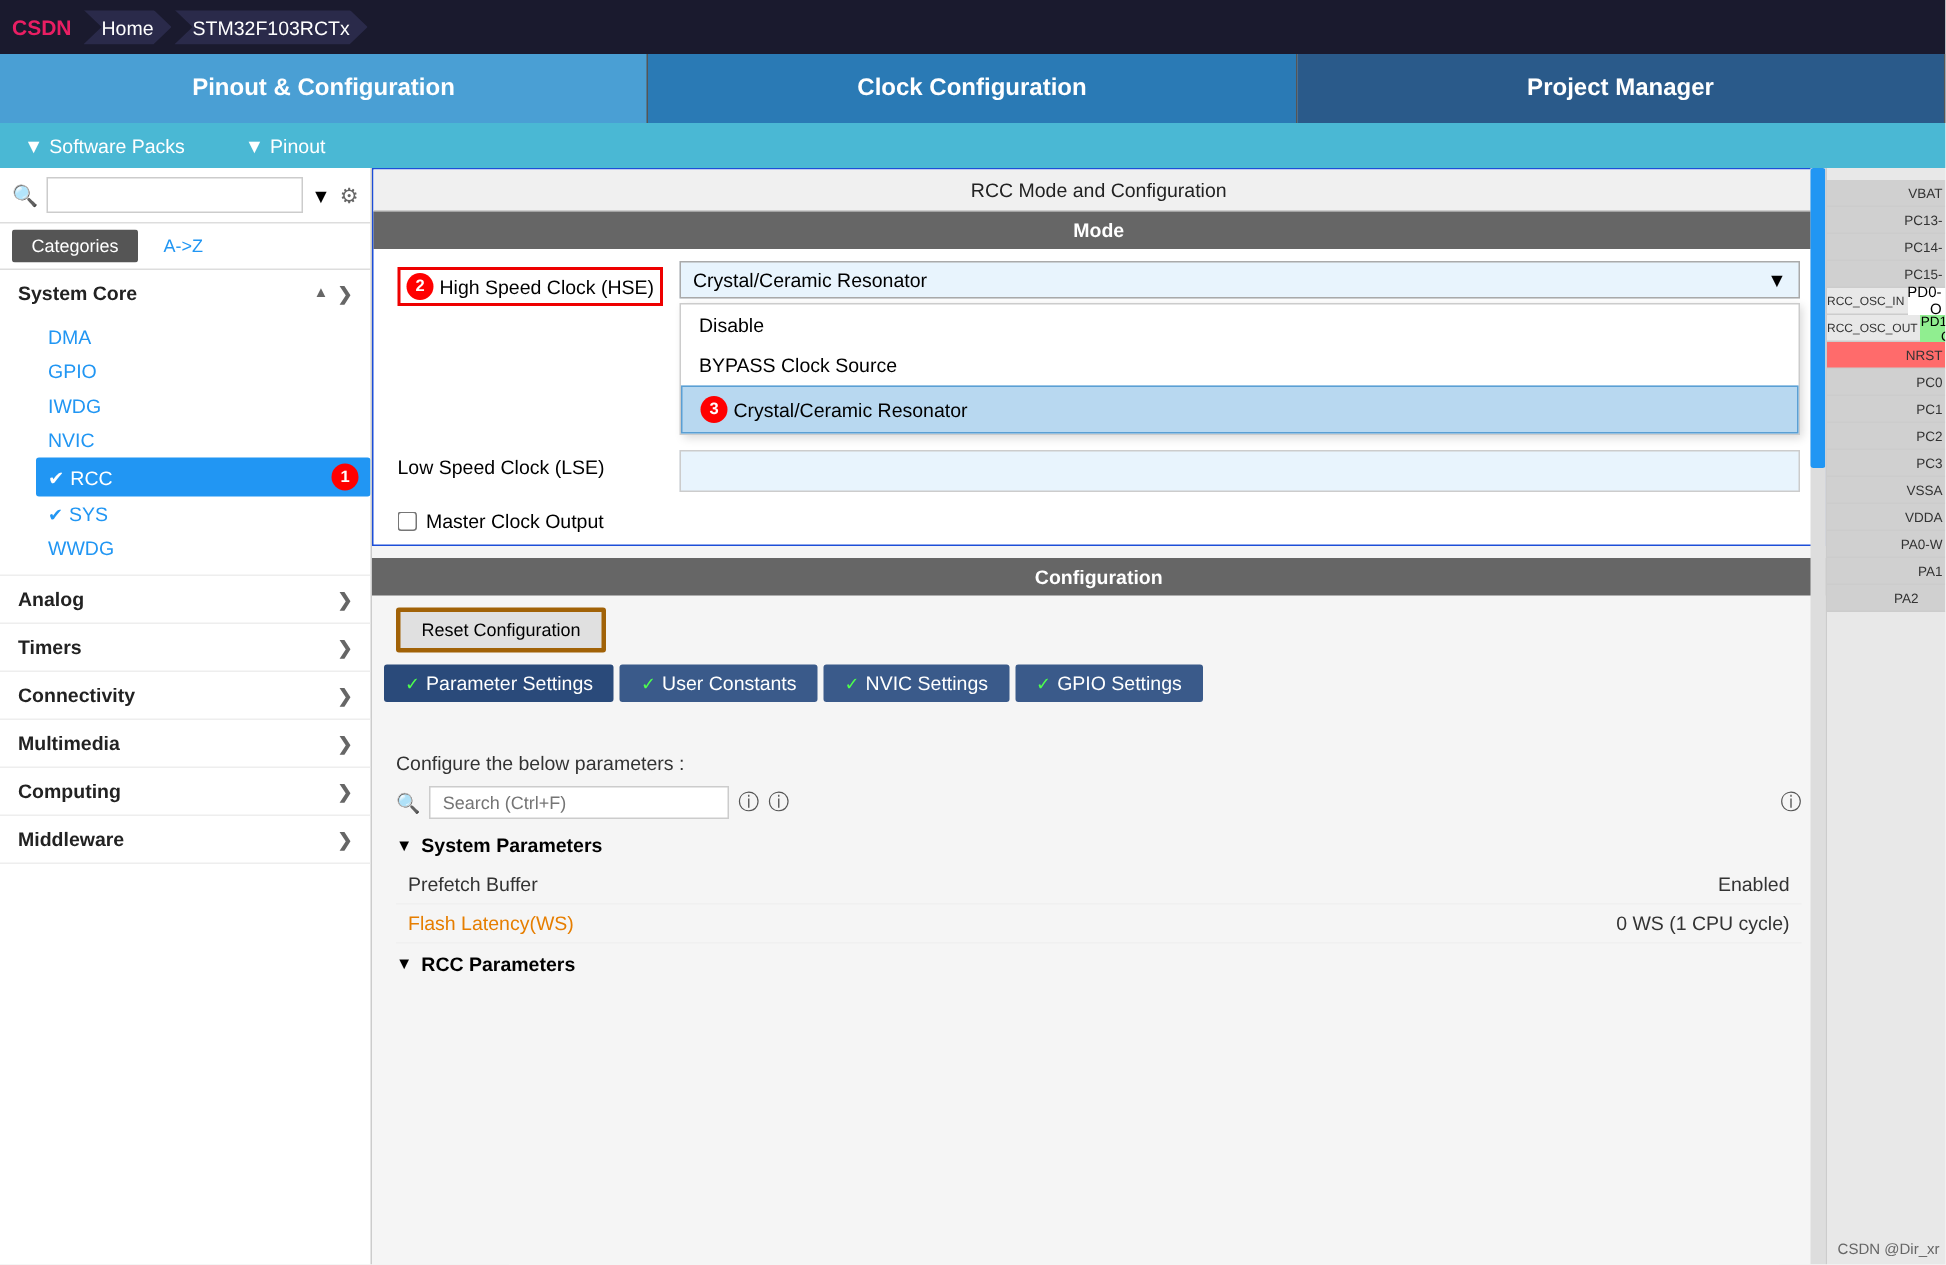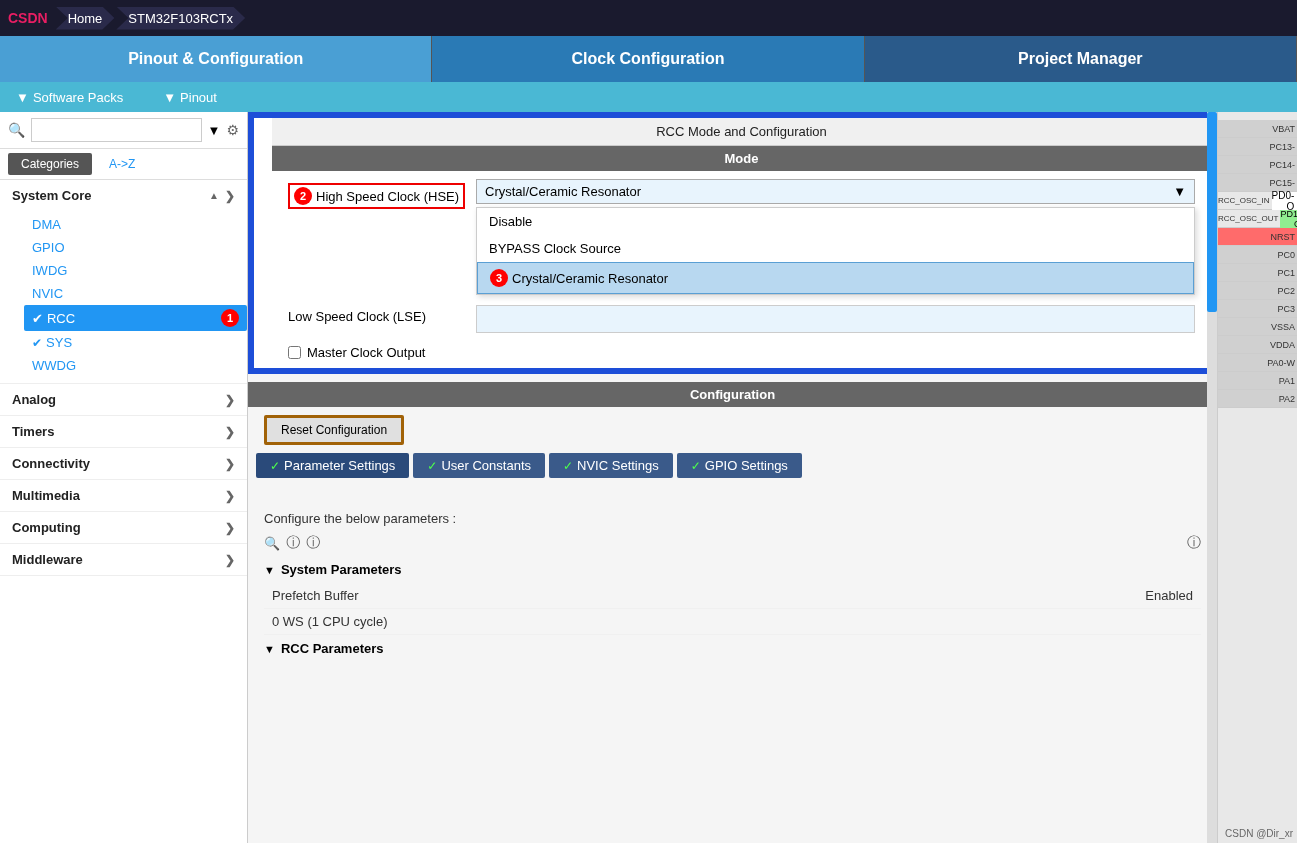--- a/index.html
+++ b/index.html
@@ -184,22 +184,21 @@
       flex: 1;
       background: #f5f5f5;
       overflow: hidden;
       position: relative;
     }
 
     
     .rcc-panel {
       background: #fff;
       margin: 0;
-      border: 6px solid #1d4ed8;
-      padding-left: 18px;
+      border: 1px solid #1d4ed8;
     }
     .panel-title {
       text-align: center;
       padding: 6px;
       font-size: 13px;
       color: #222;
       background: #f0f0f0;
       border-bottom: 1px solid #ccc;
     }
     .panel-subtitle {
@@ -609,35 +608,37 @@
               <span>NVIC Settings</span>
             </div>
             <div class="config-tab">
               <span class="tab-check">✓</span>
               <span>GPIO Settings</span>
             </div>
           </div>
           <div class="config-subtitle">Configure the below parameters :</div>
           <div class="config-search-bar">
             <span class="search-icon" style="color:#2196F3;">🔍</span>
+            <input type="text" placeholder="Search (Ctrl+F)" style="">
             <span class="info-icon">ⓘ</span>
             <span class="info-icon">ⓘ</span>
             <span style="flex:1;"></span>
             <span class="info-icon">ⓘ</span>
           </div>
           <div class="params-section">
             <div class="params-header">
               <span class="chevron-down">▼</span>
               <span>System Parameters</span>
             </div>
             <div class="param-row">
               <span class="param-label">Prefetch Buffer</span>
               <span class="param-value">Enabled</span>
             </div>
             <div class="param-row">
+              <span class="param-label orange">Flash Latency(WS)</span>
               <span class="param-value">0 WS (1 CPU cycle)</span>
             </div>
             <div class="params-header">
               <span class="chevron-down">▼</span>
               <span>RCC Parameters</span>
             </div>
           </div>
         </div>
 
         <div class="scrollbar-track">
@@ -665,19 +666,19 @@
 
           <div style="font-size:9px;color:#333;text-align:right;padding-right:2px;height:18px;display:flex;align-items:center;justify-content:flex-end;border-bottom:1px solid #ccc;background:#ff6b6b;width:100%;">NRST</div>
           <div style="font-size:9px;color:#333;text-align:right;padding-right:2px;height:18px;display:flex;align-items:center;justify-content:flex-end;border-bottom:1px solid #ccc;background:#d0d0d0;width:100%;">PC0</div>
           <div style="font-size:9px;color:#333;text-align:right;padding-right:2px;height:18px;display:flex;align-items:center;justify-content:flex-end;border-bottom:1px solid #ccc;background:#d0d0d0;width:100%;">PC1</div>
           <div style="font-size:9px;color:#333;text-align:right;padding-right:2px;height:18px;display:flex;align-items:center;justify-content:flex-end;border-bottom:1px solid #ccc;background:#d0d0d0;width:100%;">PC2</div>
           <div style="font-size:9px;color:#333;text-align:right;padding-right:2px;height:18px;display:flex;align-items:center;justify-content:flex-end;border-bottom:1px solid #ccc;background:#d0d0d0;width:100%;">PC3</div>
           <div style="font-size:9px;color:#333;text-align:right;padding-right:2px;height:18px;display:flex;align-items:center;justify-content:flex-end;border-bottom:1px solid #ccc;background:#d0d0d0;width:100%;">VSSA</div>
           <div style="font-size:9px;color:#333;text-align:right;padding-right:2px;height:18px;display:flex;align-items:center;justify-content:flex-end;border-bottom:1px solid #ccc;background:#d0d0d0;width:100%;">VDDA</div>
           <div style="font-size:9px;color:#333;text-align:right;padding-right:2px;height:18px;display:flex;align-items:center;justify-content:flex-end;border-bottom:1px solid #ccc;background:#d0d0d0;width:100%;">PA0-W</div>
           <div style="font-size:9px;color:#333;text-align:right;padding-right:2px;height:18px;display:flex;align-items:center;justify-content:flex-end;border-bottom:1px solid #ccc;background:#d0d0d0;width:100%;">PA1</div>
-          <div style="font-size:9px;color:#333;text-align:right;padding-right:2px;height:18px;display:flex;align-items:center;justify-content:flex-end;border-bottom:1px solid #ccc;background:#d0d0d0;width:100%;">PA2</div>
+          <div style="font-size:9px;color:#333;text-align:right;padding-right:18px;height:18px;display:flex;align-items:center;justify-content:flex-end;border-bottom:1px solid #ccc;background:#d0d0d0;width:100%;">PA2</div>
         </div>
         <div class="watermark">CSDN @Dir_xr</div>
       </div>
     </div>
   </div>
 </div>
 
 </body></html>

